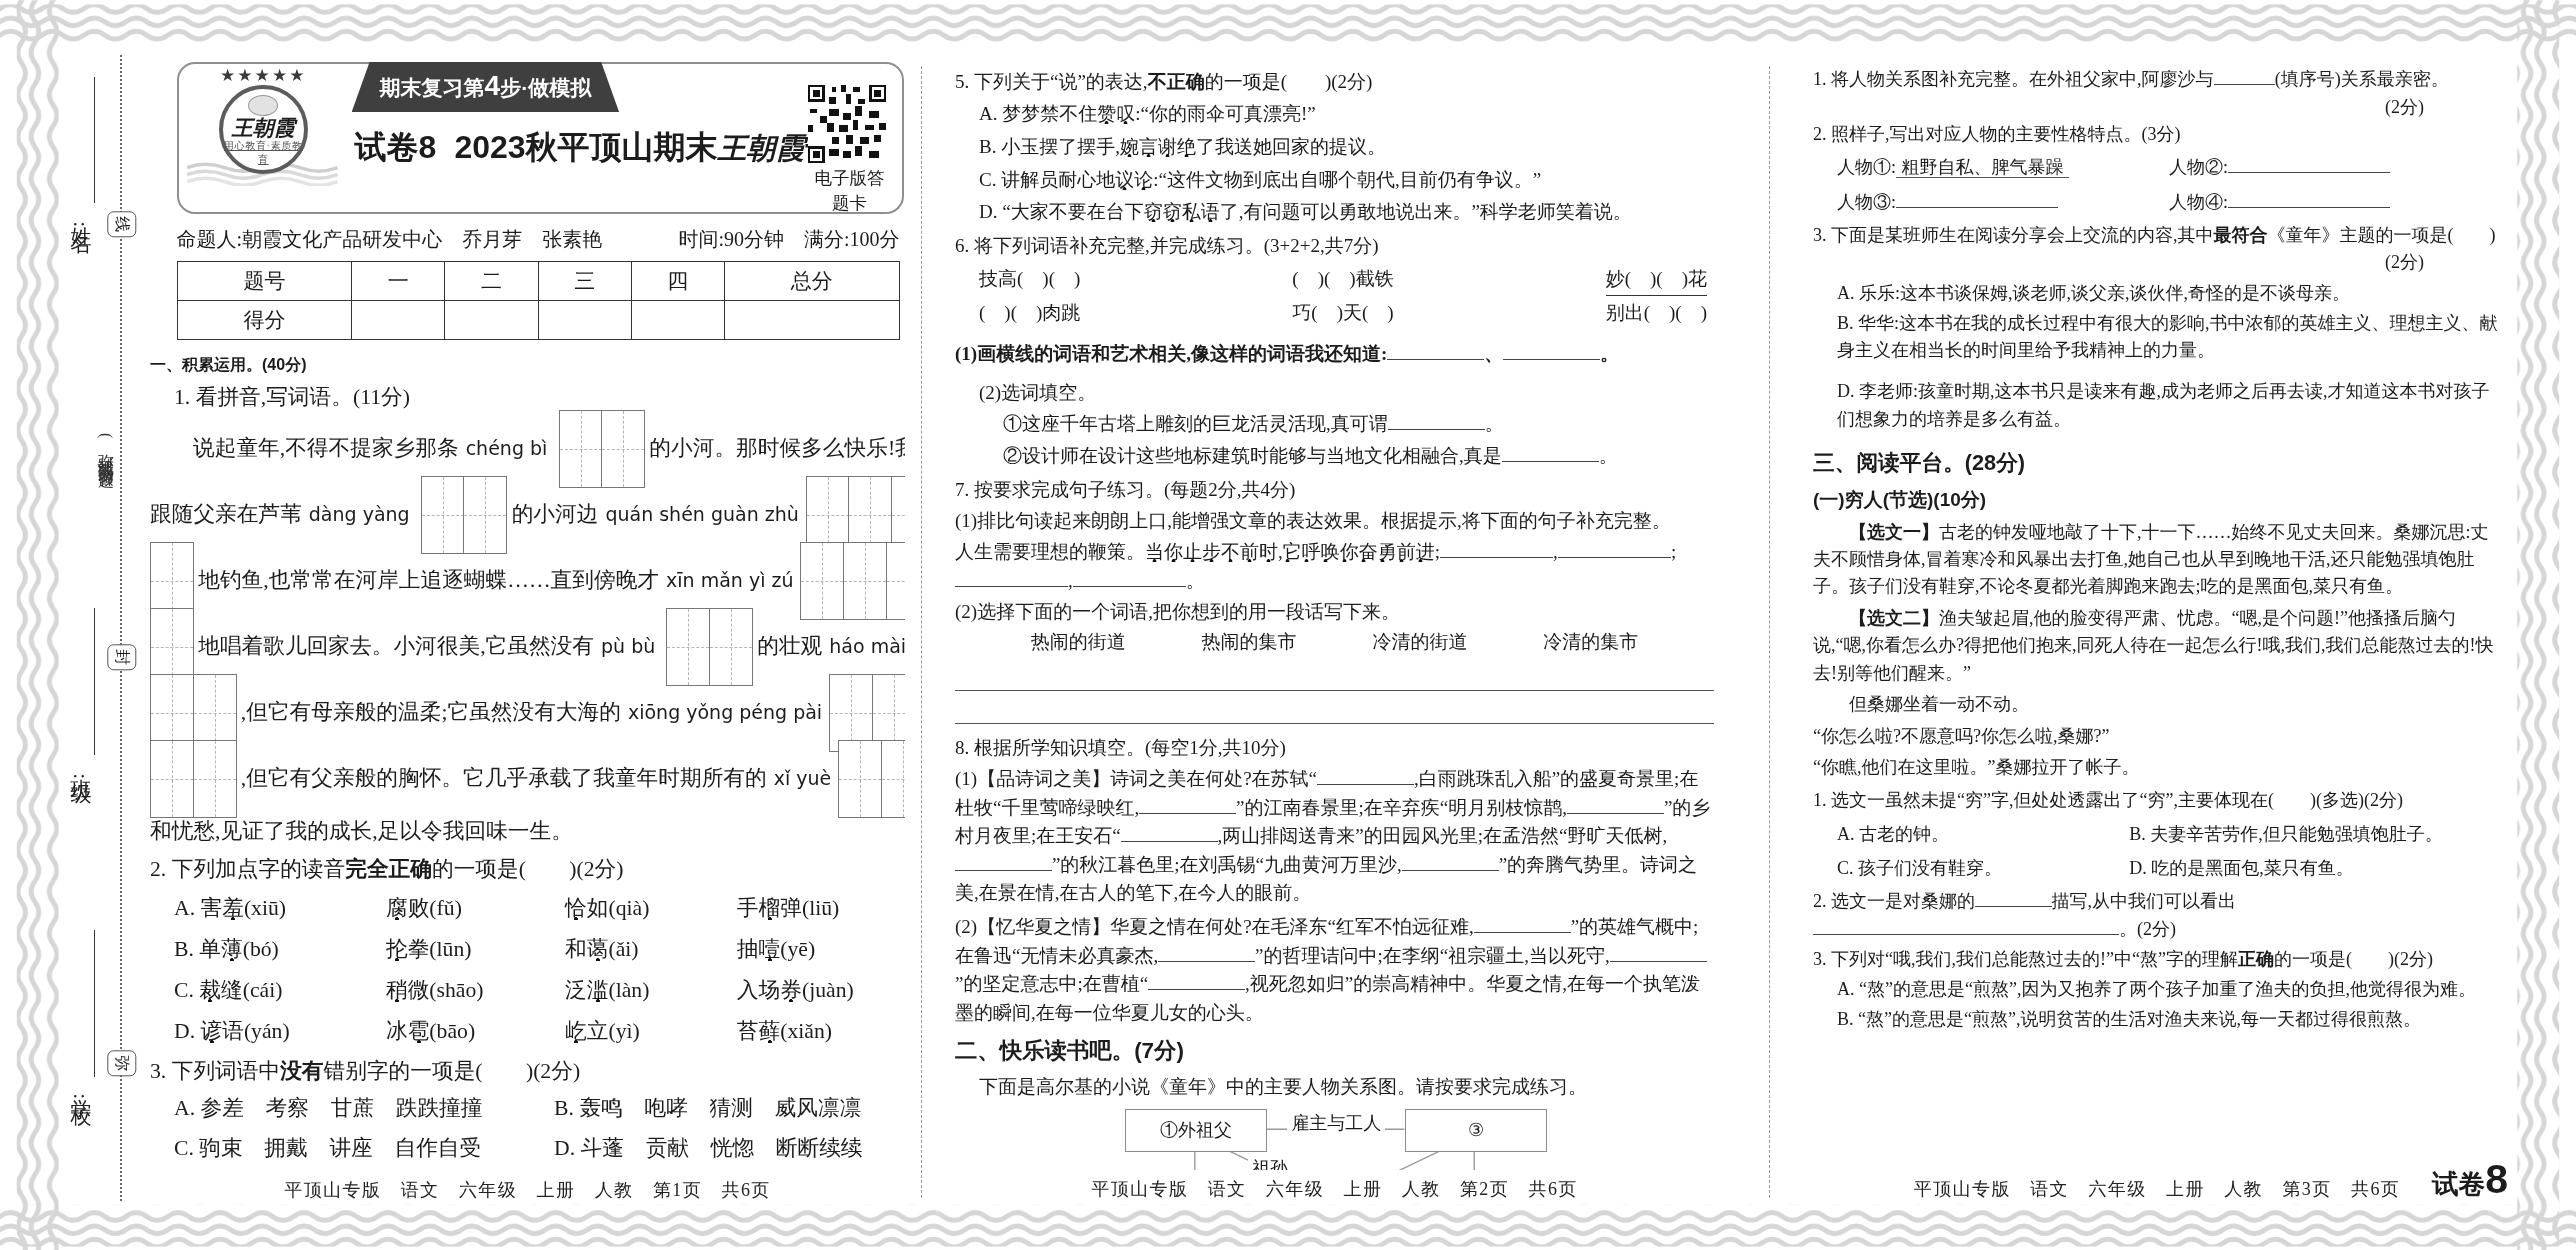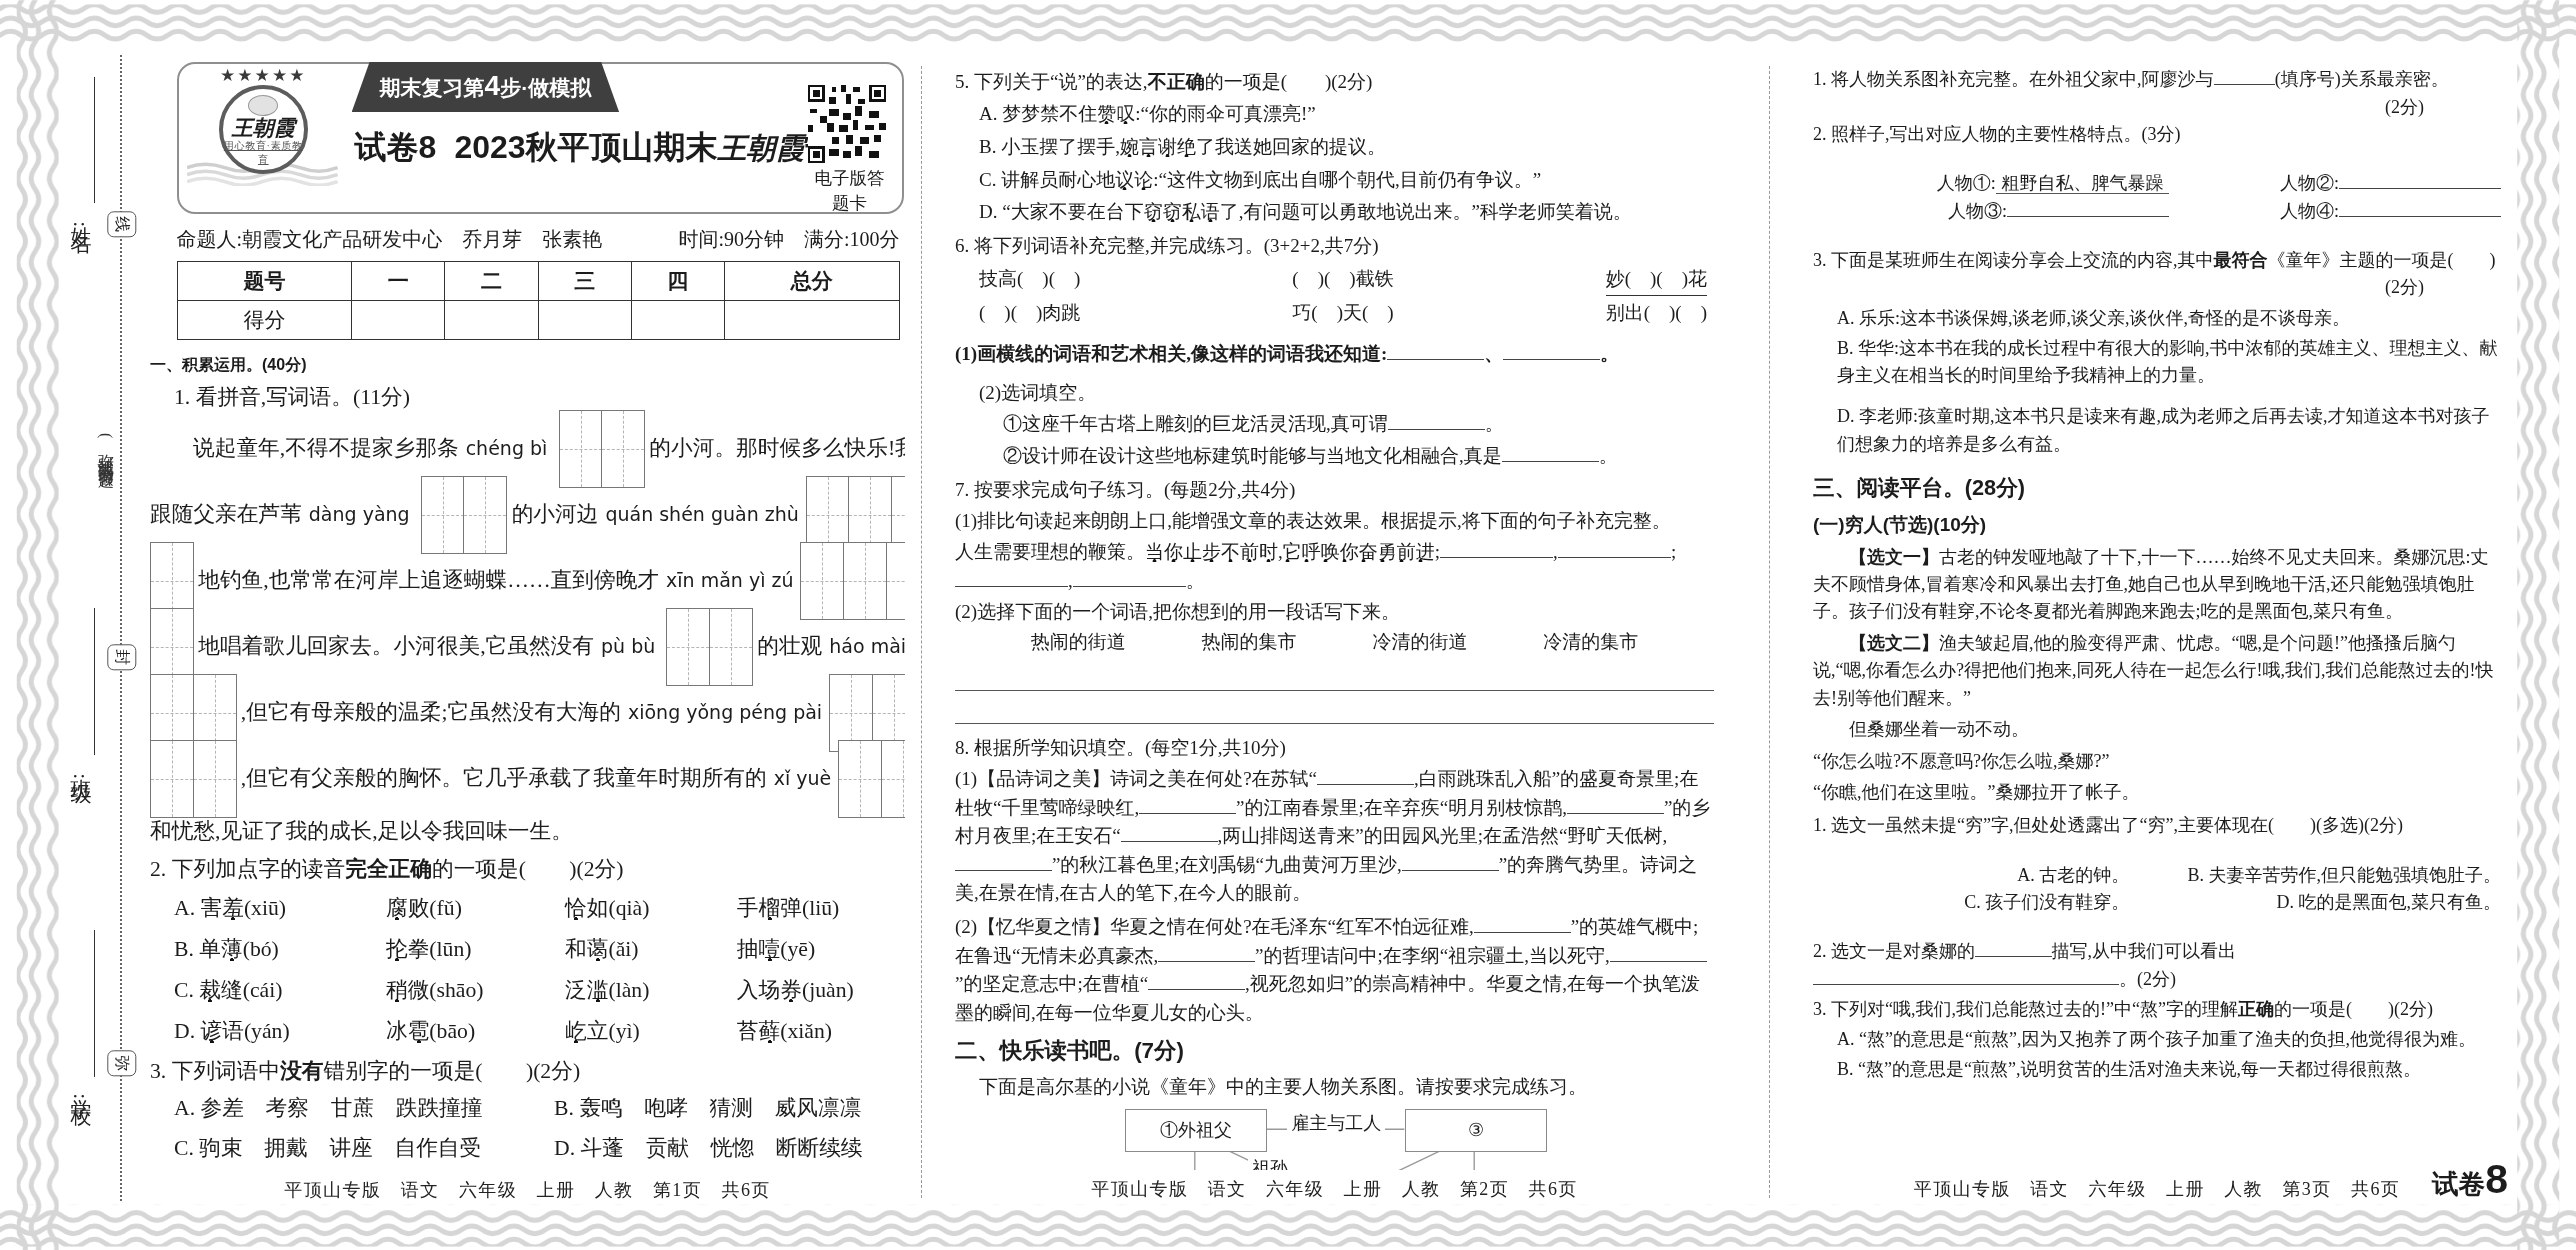--- a/index.html
+++ b/index.html
@@ -51,21 +51,21 @@
   .logo .ring{margin:1.4px auto 0;width:81px;height:81px;border:4.2px solid #5c5c5c;border-radius:50%;
               background:#fff;position:relative;}
   .logo .ava{margin:5.6px auto 0;width:28px;height:19px;border:0.7px solid #999;border-radius:50%;background:#e2e2e2;}
   .logo .nm{font-family:"DejaVu Serif",serif;font-style:italic;font-weight:bold;font-size:21px;line-height:1.1;}
   .logo .sub{font-size:10px;color:#555;letter-spacing:0.7px;text-decoration:underline;}
   .qr{position:absolute;right:11.2px;top:21px;width:82px;text-align:center;}
   .qr .cap{font-size:17.5px;margin-top:2.8px;}
   .meta{display:flex;justify-content:space-between;margin:11.2px 0 7px;font-size:20px;}
   table.score{border-collapse:collapse;width:723px;margin-left:26.6px;}
   table.score td{border:1.4px solid #333;height:36px;text-align:center;font-size:21px;}
-  table.score tr:first-child td{font-weight:bold;}
+  table.score tr:first-child td{font-weight:normal;}
   
   .pl{display:flex;align-items:center;min-height:66px;}
   .pt{white-space:nowrap;}
   .py{font-family:"DejaVu Sans",sans-serif;font-size:19px;margin:0 7px;white-space:nowrap;}
   .tzg{display:inline-flex;height:78px;margin:-7px 4.2px;flex:none;}
   .tzg i{width:42px;border:1.4px solid #777;margin-left:-1.4px;position:relative;background:#fff;}
   .tzg i:first-child{margin-left:0;}
   .tzg i::before{content:"";position:absolute;left:50%;top:0;bottom:0;border-left:1.4px dashed #b5b5b5;}
   .tzg i::after{content:"";position:absolute;top:50%;left:0;right:0;border-top:1.4px dashed #b5b5b5;}
   .mla{margin-left:auto;}
@@ -76,21 +76,21 @@
   #col2 .sec{font-size:22.4px;}
   .wrow{display:flex;justify-content:space-between;padding:1.4px 7px 1.4px 24px;}
   .wordline{display:flex;justify-content:space-evenly;padding:1.4px 0;}
   .diagram{position:relative;width:475px;height:190px;margin:7px auto 0;font-size:18px;}
   .dbox{position:absolute;border:1.4px solid #8a8a8a;background:#fff;display:flex;align-items:center;justify-content:center;}
   .dlab{position:absolute;background:#fff;padding:0 4.2px;white-space:nowrap;}
   
   #col3{left:1813px;width:688px;font-size:18px;line-height:1.52;}
   #col3 .sec{font-size:21.7px;}
   .i2{text-indent:2em;}
-  .pair{display:grid;grid-template-columns:50% 50%;padding-left:24px;margin:22px 0;text-align:right;}
+  .pair{display:grid;grid-template-columns:50% 50%;row-gap:7px;padding-left:24px;margin:6px 0;}
   .ulv{border-bottom:1.4px solid #555;padding:0 5.6px;}
   .mark{position:absolute;right:-7px;bottom:-4.2px;font-family:"Liberation Sans","DejaVu Sans",sans-serif;
         font-weight:bold;font-size:26.6px;white-space:nowrap;}
   .mark b{font-size:41px;}
 </style>
 </head>
 <body>
 
 <div id="page">
 

